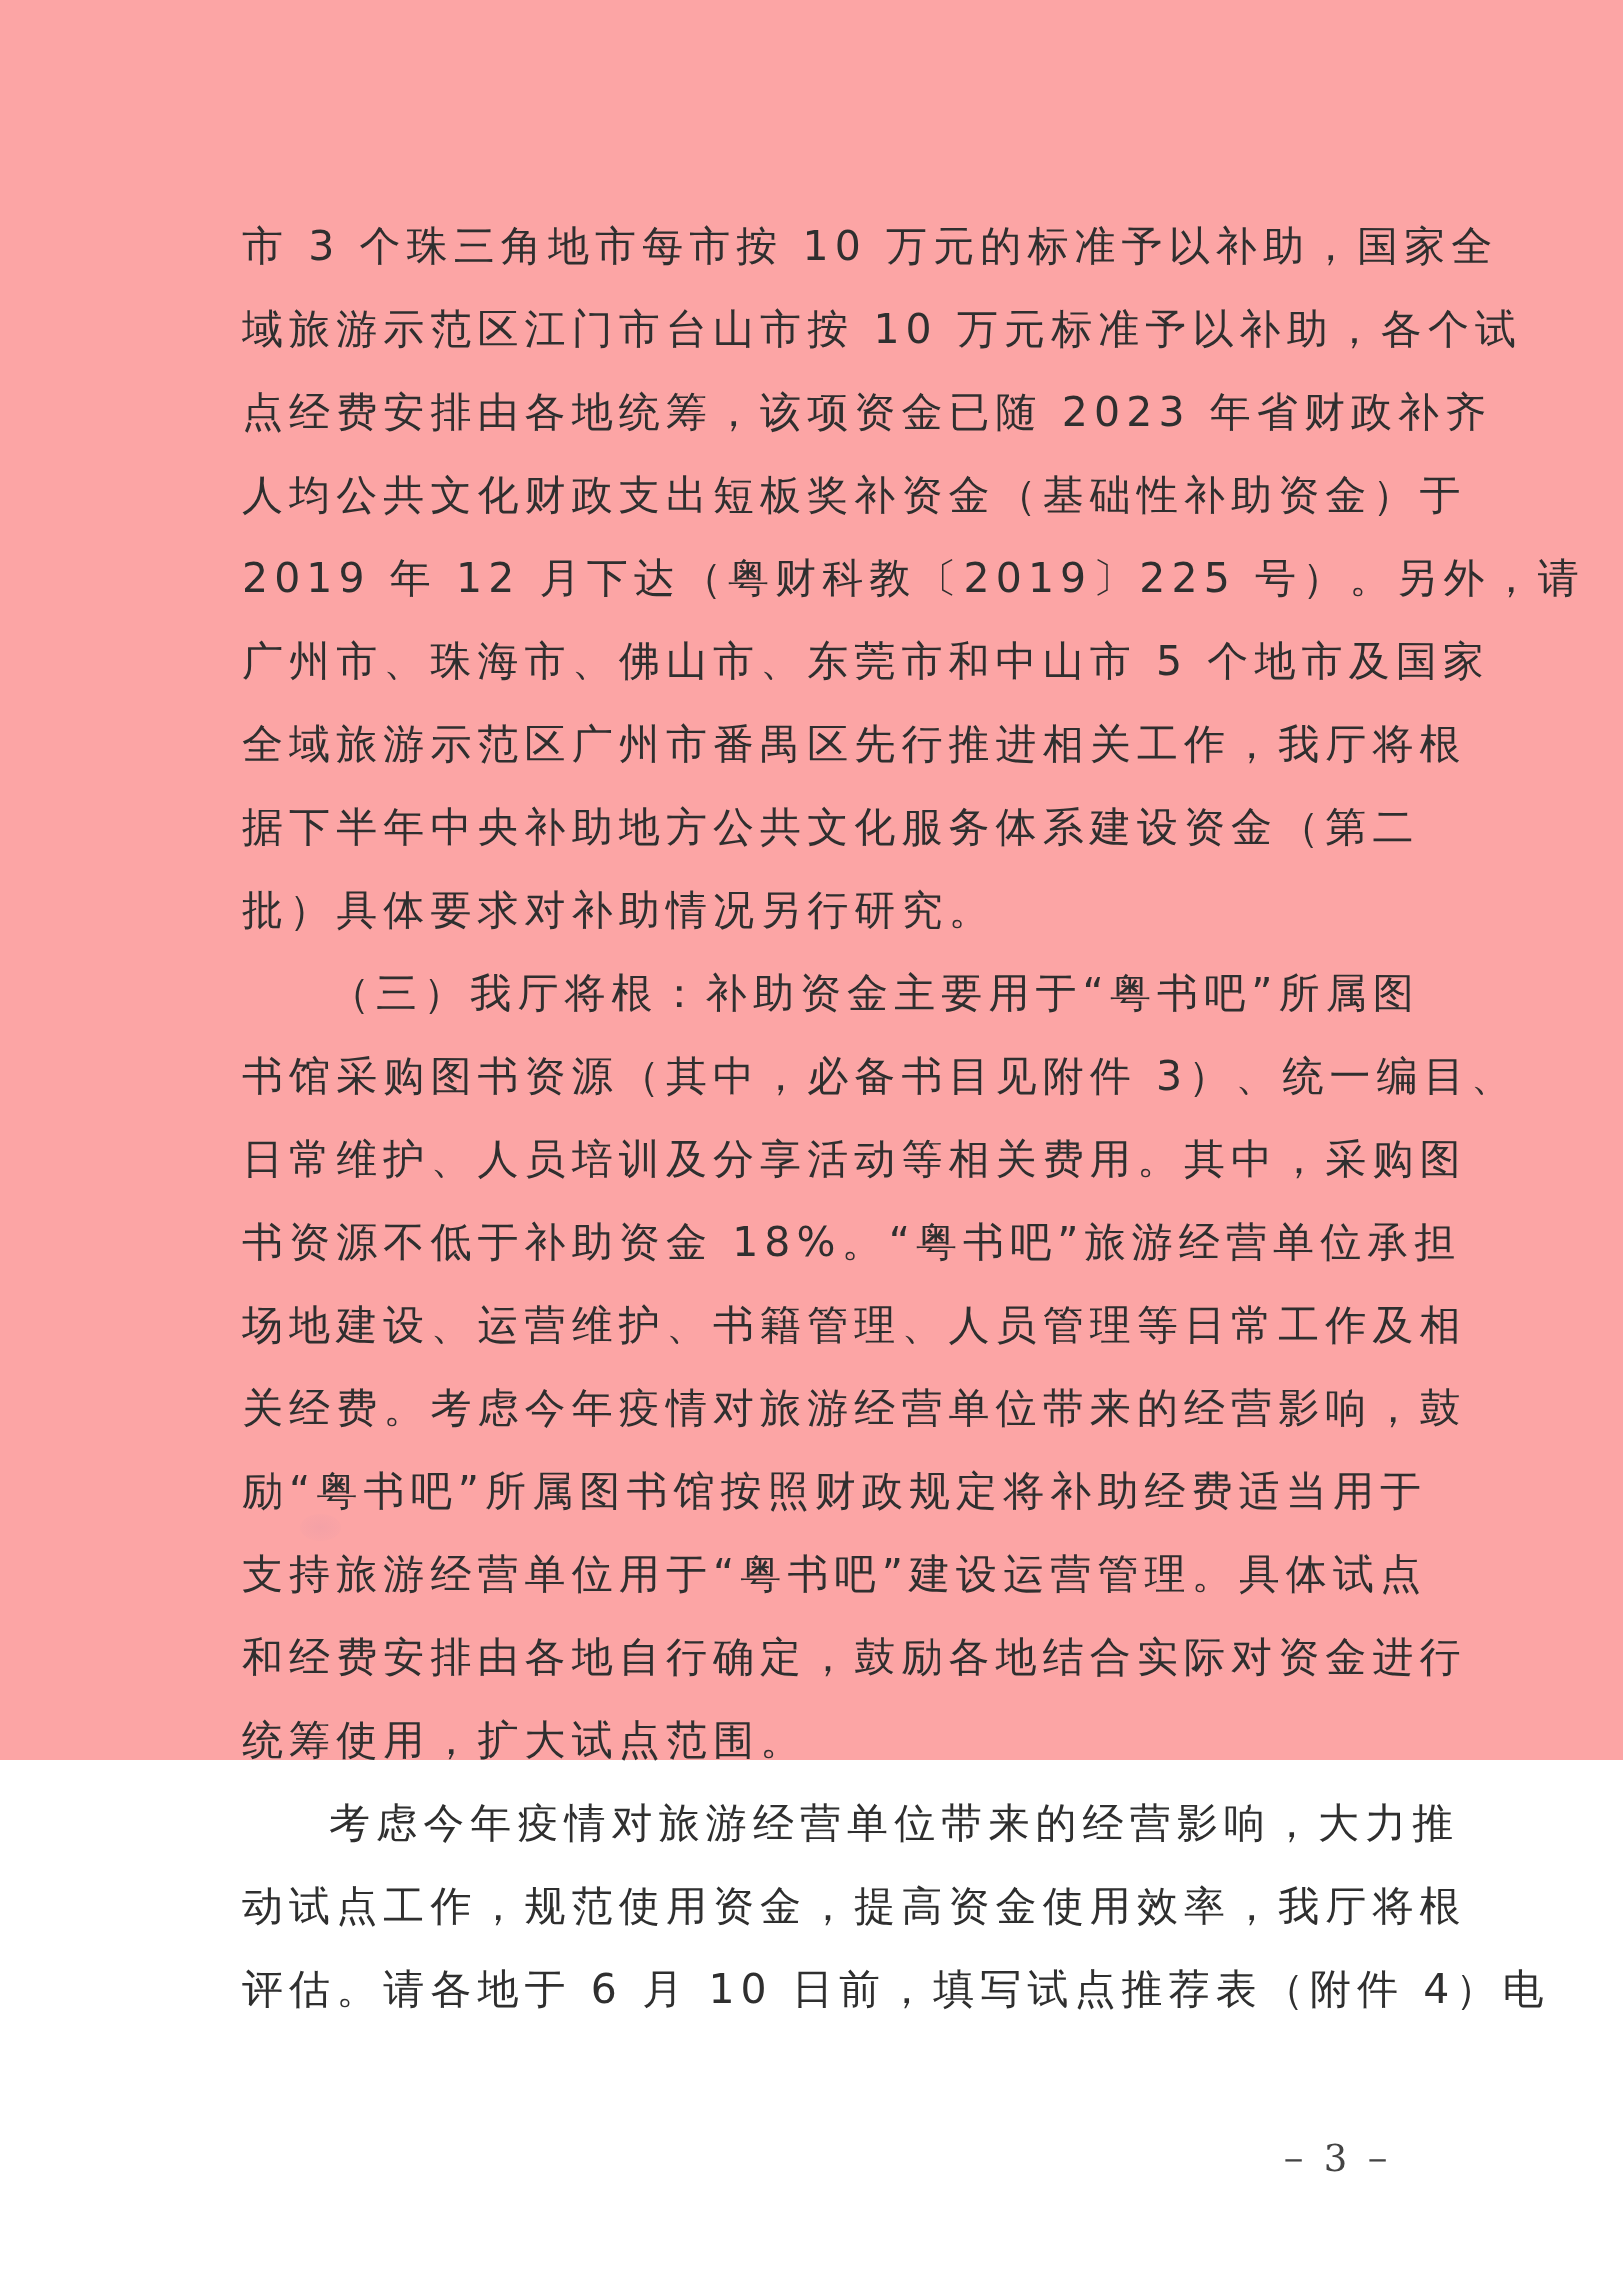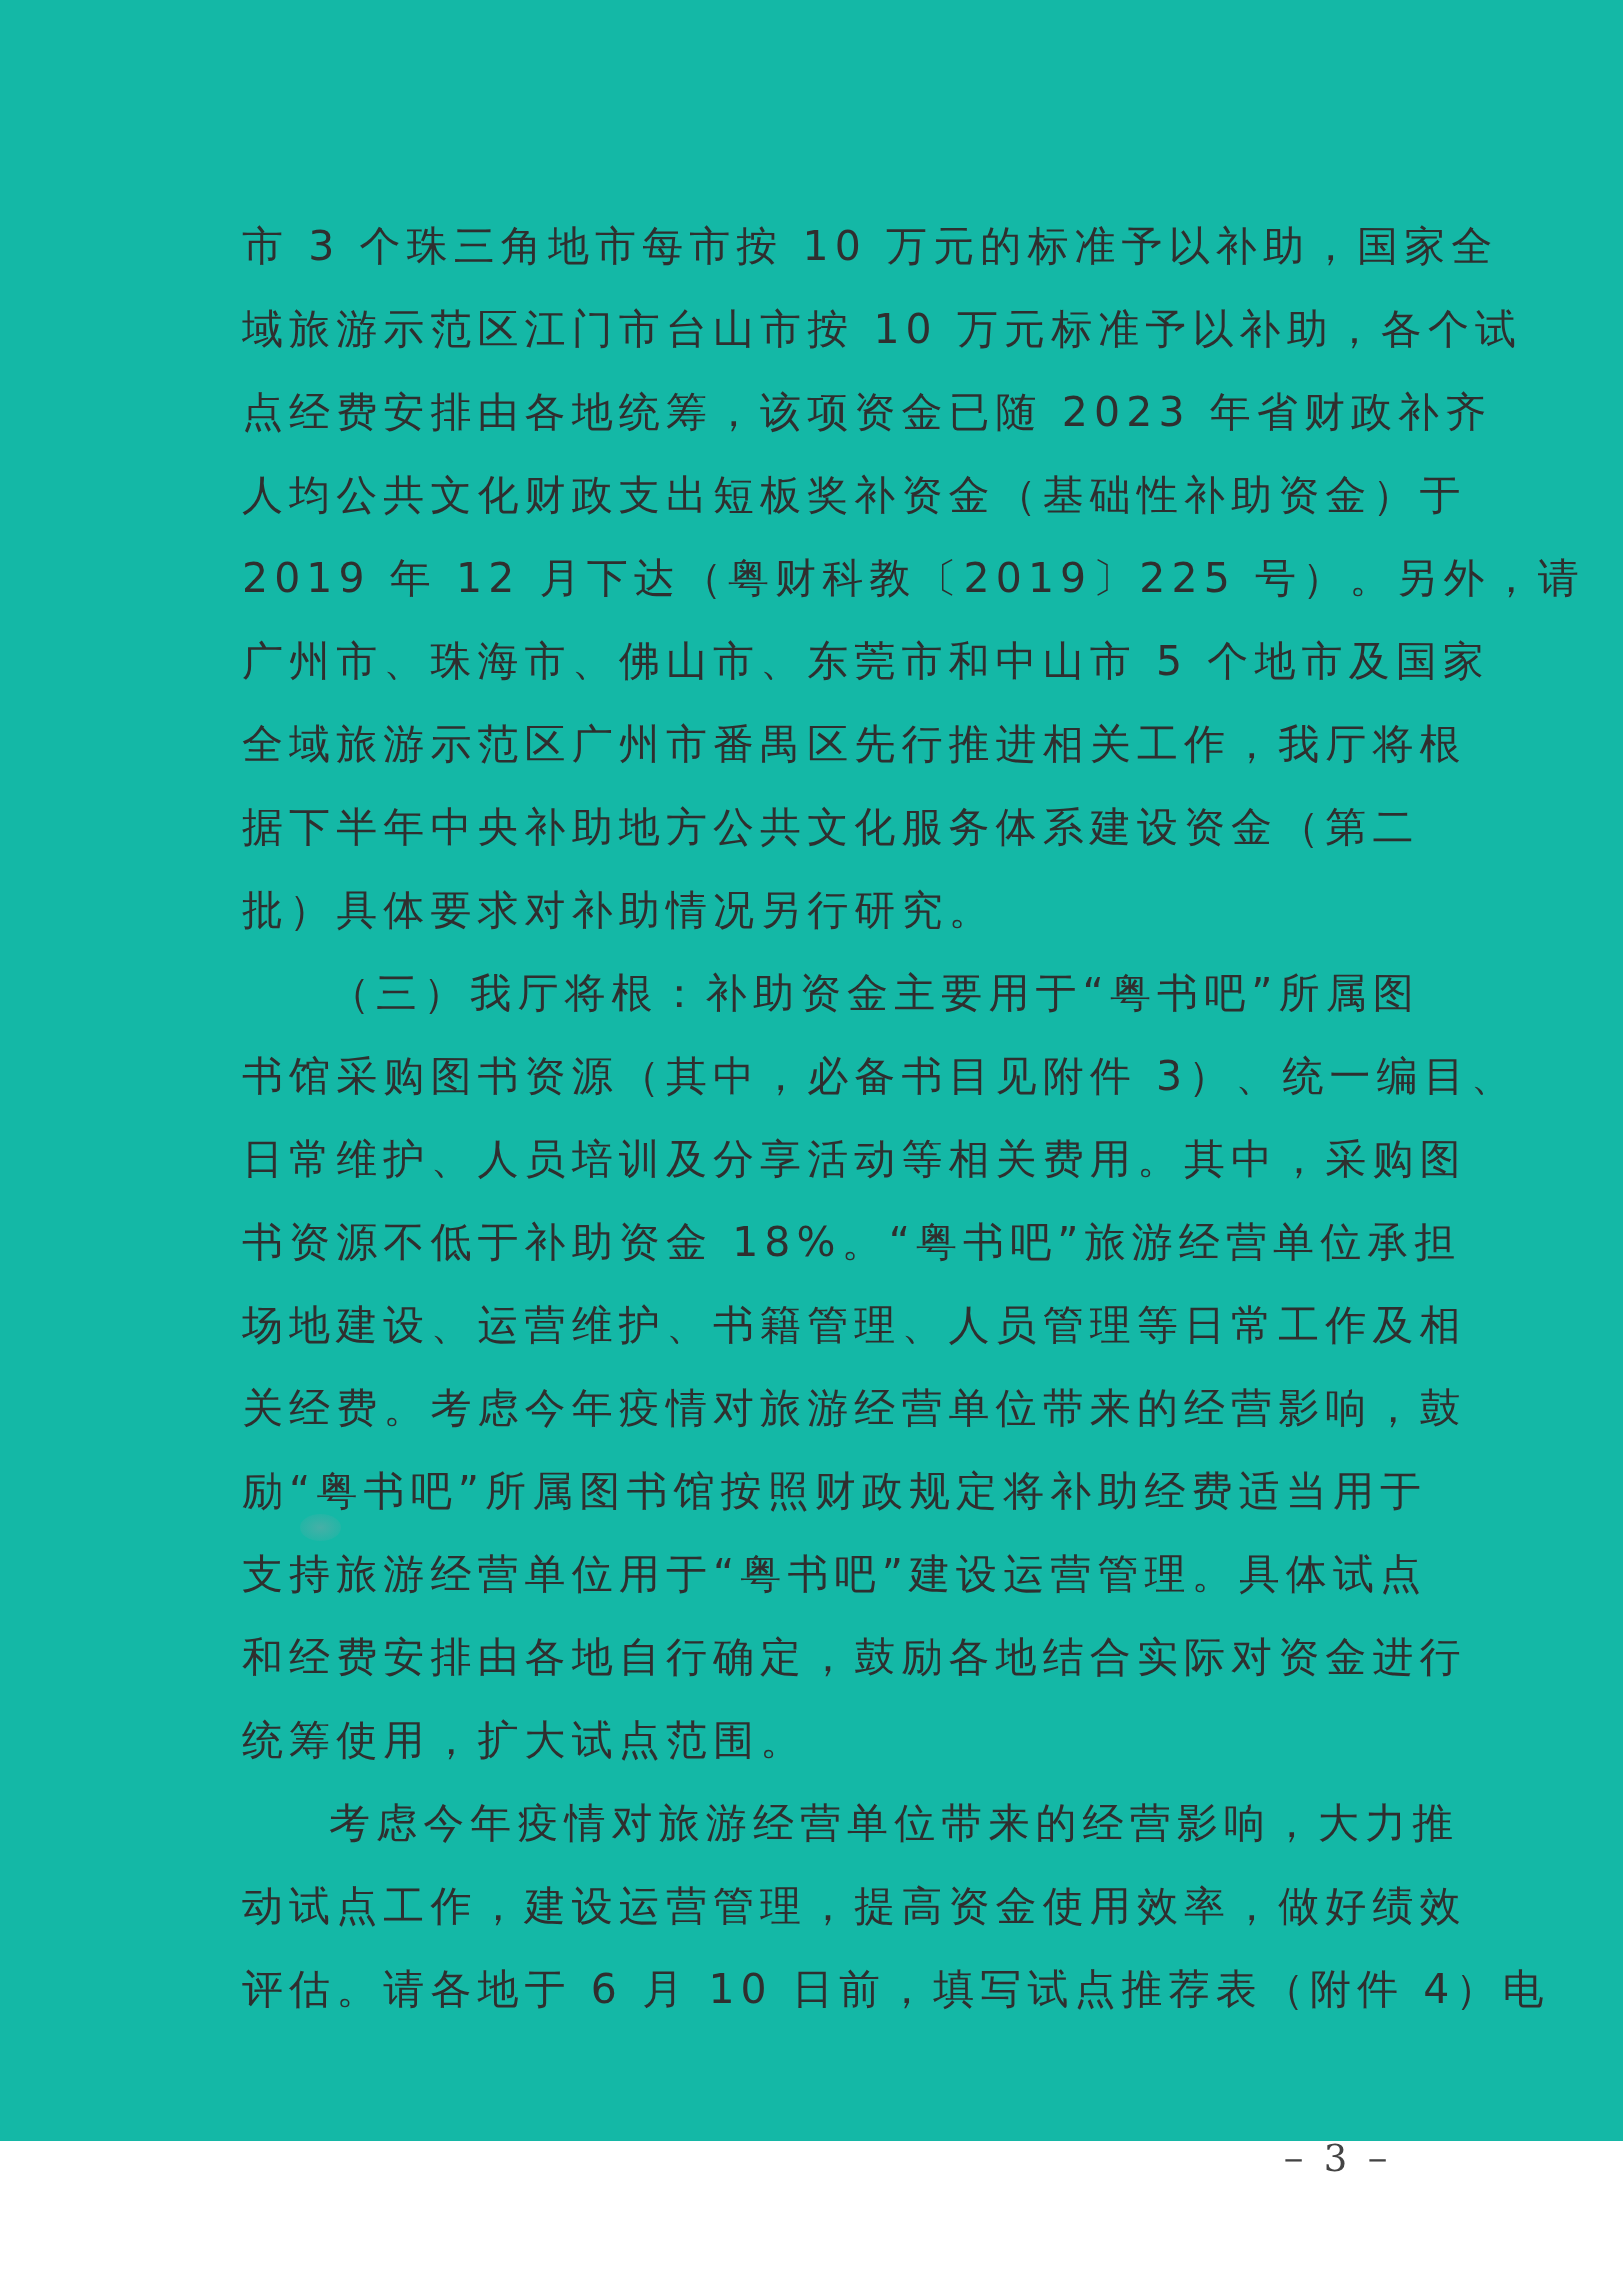--- a/index.html
+++ b/index.html
@@ -13,22 +13,22 @@
       position: relative;
       overflow: hidden;
       font-family: "DejaVu Sans", "Liberation Sans", sans-serif;
       color: #333333;
     }
     .page {
       position: absolute;
       left: 0;
       top: 0;
       width: 1624px;
-      height: 2141px;
-      background: #14b8a6;
+      height: 1760px;
+      background: #fca5a5;
       text-decoration: underline;
     }
     .body-text {
       position: absolute;
       left: 242px;
       top: 205px;
       width: 1125px;
     }
     .line {
       height: 83px;
@@ -104,20 +104,20 @@
       <div class="line">关经费。考虑今年疫情对旅游经营单位带来的经营影响，鼓</div>
       <div class="line">励“粤书吧”所属图书馆按照财政规定将补助经费适当用于</div>
       <div class="line">支持旅游经营单位用于“粤书吧”建设运营管理。具体试点</div>
       <div class="line">和经费安排由各地自行确定，鼓励各地结合实际对资金进行</div>
       <div class="line last">统筹使用，扩大试点范围。</div>
     </div>
 
 
     <div>
       <div class="line indent">考虑今年疫情对旅游经营单位带来的经营影响，大力推</div>
-      <div class="line">动试点工作，建设运营管理，提高资金使用效率，做好绩效</div>
+      <div class="line">动试点工作，规范使用资金，提高资金使用效率，我厅将根</div>
       <div class="line">评估。请各地于 6 月 10 日前，填写试点推荐表（附件 4）电</div>
     </div>
   </div>
 
   <div class="page-number">－ 3 －</div>
 </div>
 
 
 </body></html>

